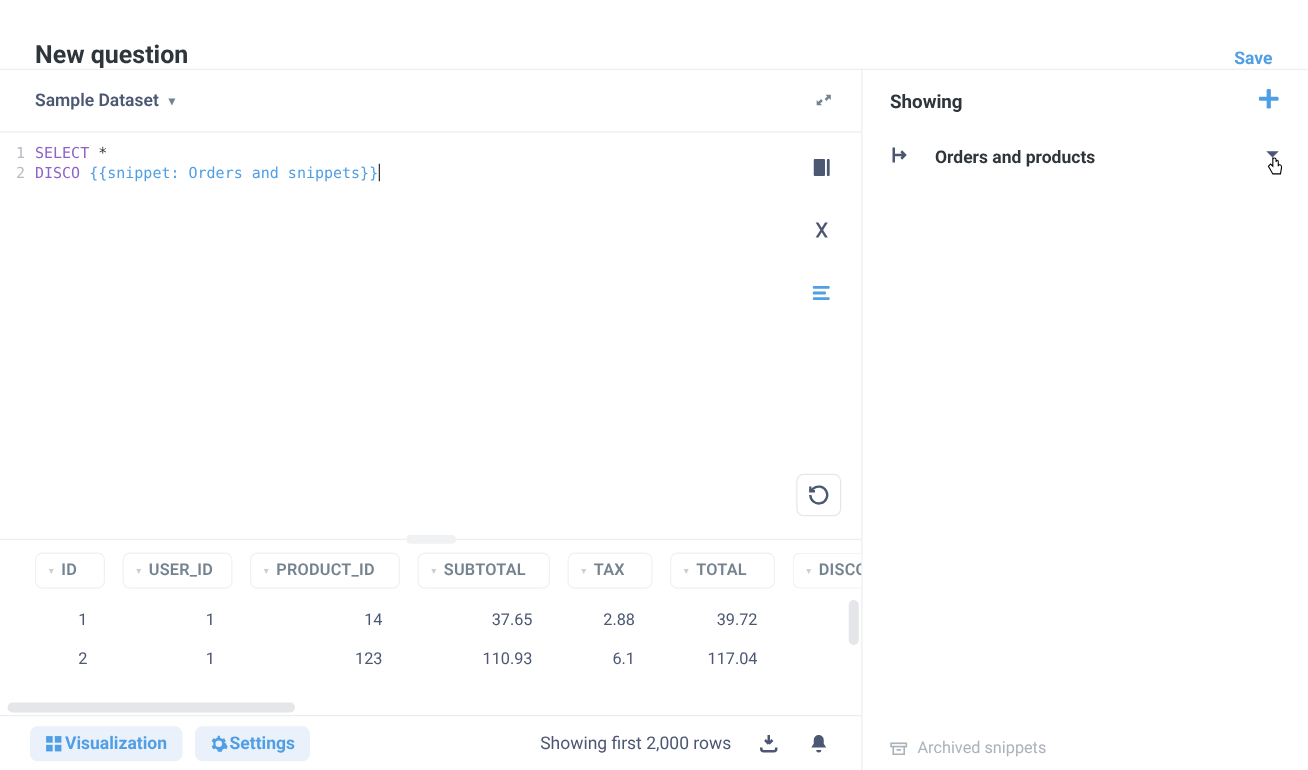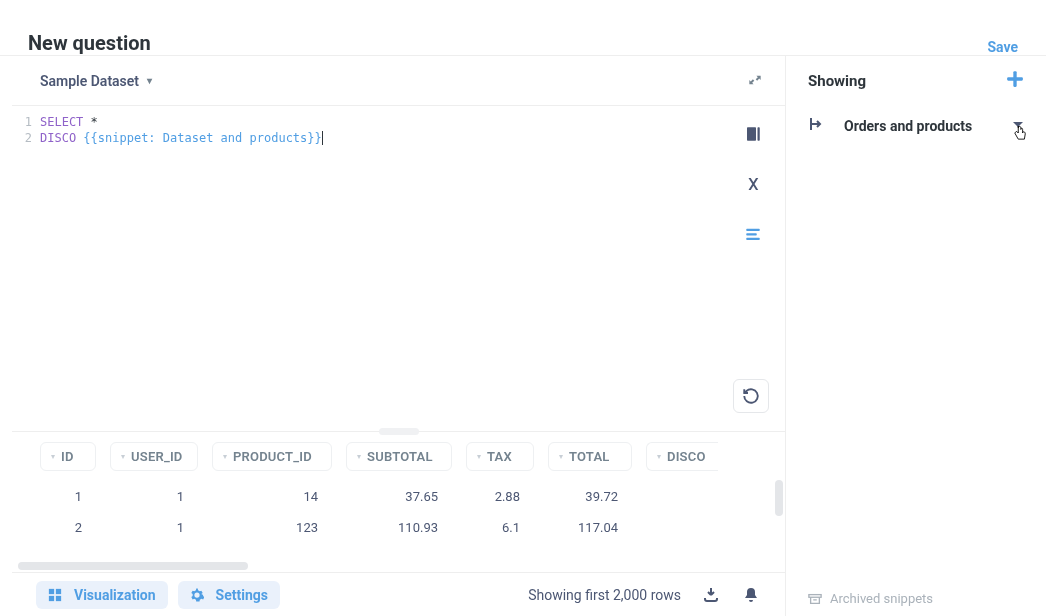--- a/index.html
+++ b/index.html
@@ -34,26 +34,25 @@
     font-size: 14px;
     cursor: pointer;
   }
 
   
   .main {
     display: flex;
     height: calc(100% - 56px);
   }
   .left-pane {
-    width: 774px;
+    width: 690px;
     border-right: 1px solid #eee;
     display: flex;
     flex-direction: column;
     position: relative;
-    margin-left: 12px;
   }
   .right-pane {
     flex: 1;
     display: flex;
     flex-direction: column;
     position: relative;
   }
 
   
   .db-bar {
@@ -236,21 +235,21 @@
     gap: 10px;
   }
   .footer-btn {
     background: #eaf1fb;
     color: #509ee3;
     font-weight: 700;
     padding: 6px 12px;
     border-radius: 6px;
     display: flex;
     align-items: center;
-    gap: 12px;
+    gap: 2px;
     cursor: pointer;
   }
   .footer-btn svg { width: 14px; height: 14px; }
   .status-text {
     margin-left: auto;
     color: #4c5773;
     font-size: 14px;
   }
   .footer-icon {
     width: 20px; height: 20px;
@@ -336,21 +335,21 @@
           </svg>
       </div>
     </div>
 
     <div class="editor-wrap">
       <div class="editor-gutter">
         <div>1</div>
         <div>2</div>
       </div>
       <div class="editor-code"><span class="sql-keyword">SELECT</span><span> *</span>
-<span class="sql-keyword">DISCO</span><span class="snippet-tag"> {{snippet: Dataset and products}}</span><span class="cursor"></span></div>
+<span class="sql-keyword">DISCO</span><span class="snippet-tag"> {{snippet: Orders and snippets}}</span><span class="cursor"></span></div>
 
       <div class="editor-tools">
         <div class="tool-btn">
           <svg viewBox="0 0 24 24" fill="currentColor">
               <rect x="4" y="3" width="12" height="18" rx="1"></rect>
               <rect x="18" y="3" width="3" height="18" rx="1"></rect>
             </svg>
         </div>
         <div class="tool-btn">
           <svg viewBox="0 0 24 24" fill="currentColor">

